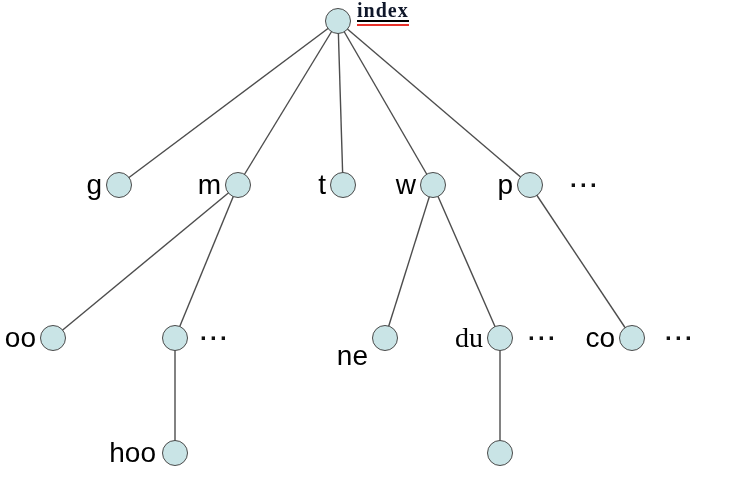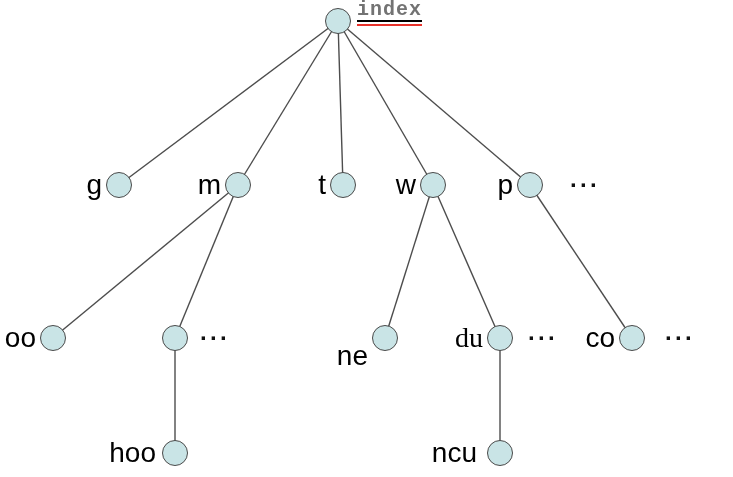--- a/index.html
+++ b/index.html
@@ -59,25 +59,25 @@
   .index-label {
     position: absolute;
     left: 357px;
     top: 1px;
     display: inline-block;
     border-bottom: 2px solid #e8312a;
     padding-bottom: 2px;
   }
   .index-label .txt {
     display: inline-block;
-    font-family: Liberation Mono, monospace;
+    font-family: Liberation Serif, serif;
     font-weight: bold;
     font-size: 20px;
     letter-spacing: 1px;
-    color: #737373;
+    color: #0f172a;
     border-bottom: 2px solid #000000;
     padding-bottom: 1px;
     line-height: 18px;
   }
 </style>
 </head>
 <body>
 
 <div class="stage">
 
@@ -134,16 +134,15 @@
   <div class="dots" style="left:521px; top:318px;">···</div>
 
   <div class="nlabel" style="left:555px; top:318px;">co</div>
   <div class="circle" style="left:619px; top:325px;"></div>
 
   <div class="dots" style="left:658px; top:318px;">···</div>
 
   <div class="nlabel" style="left:96px;  top:433px;">hoo</div>
   <div class="circle" style="left:162px; top:440px;"></div>
 
-  <div class="nlabel" style="left:417px; top:433px;">ncu</div>
   <div class="circle" style="left:487px; top:440px;"></div>
 
 </div>
 
 </body></html>

